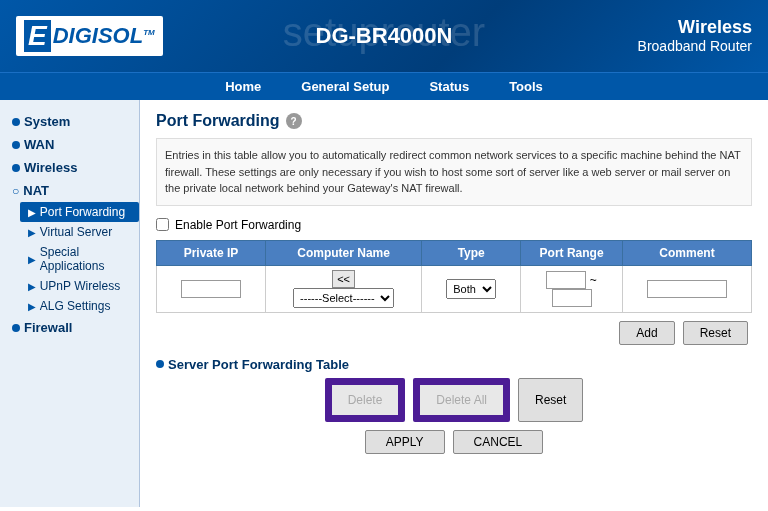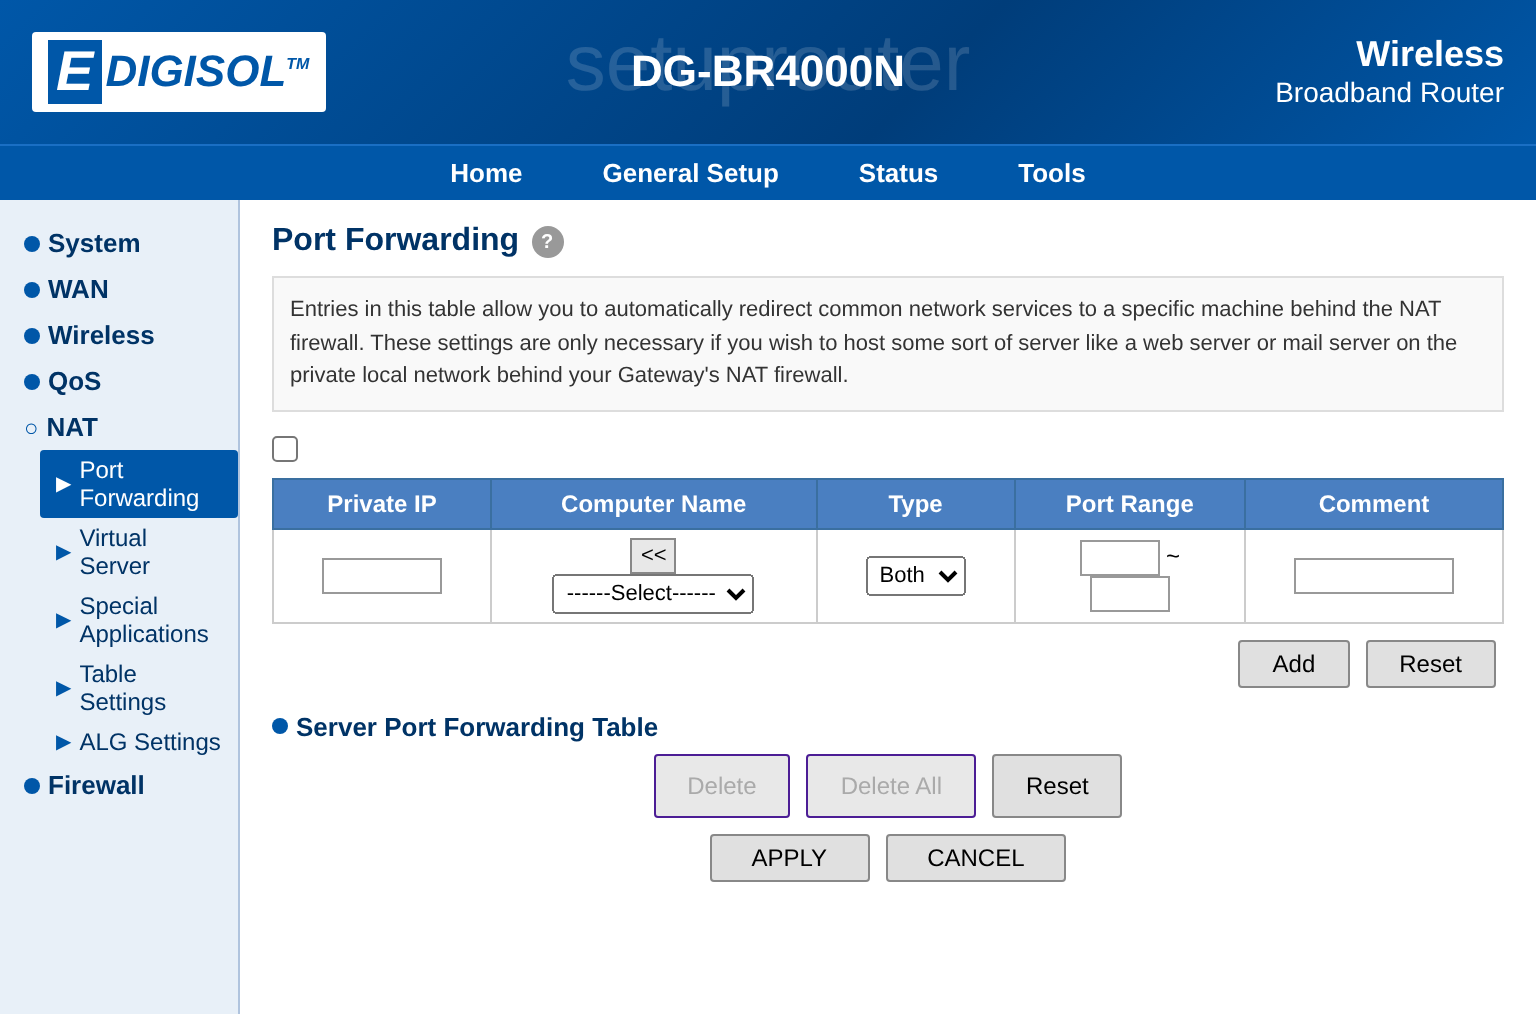--- a/index.html
+++ b/index.html
@@ -102,21 +102,21 @@
     }
 
     
     .main-layout {
       display: flex;
       height: calc(511px - 72px - 32px);
     }
 
     
     .sidebar {
-      width: 120px;
+      width: 140px;
       background: #e8f0f8;
       border-right: 1px solid #b0c4de;
       padding: 10px 0;
       flex-shrink: 0;
     }
     .sidebar-item {
       padding: 4px 12px;
       color: #003366;
       font-size: 13px;
       font-weight: bold;
@@ -290,21 +290,21 @@
 
     .bottom-btn-row {
       display: flex;
       gap: 8px;
       justify-content: center;
       margin-top: 8px;
     }
     .btn-gray {
       padding: 8px 16px;
       font-size: 12px;
-      border: 1px solid #4c1d95;
+      border: 7px solid #4c1d95;
       background: #d0d0d0;
       cursor: pointer;
       border-radius: 2px;
       color: #555;
     }
     .btn-gray:disabled, .btn-gray[disabled] {
       color: #aaa;
       background: #e8e8e8;
       cursor: default;
     }
@@ -351,45 +351,41 @@
       <span class="dot"></span>
       <span>System</span>
     </div>
     <div class="sidebar-item">
       <span class="dot"></span>
       <span>WAN</span>
     </div>
     <div class="sidebar-item">
       <span class="dot"></span>
       <span>Wireless</span>
-    </div>
-    <div class="sidebar-item">
-      <span class="dot"></span>
-      <span>QoS</span>
     </div>
     <div class="sidebar-item active-parent">
       <span style="color:#0057a8; font-size:12px; font-weight:bold;">○</span>
       <span>NAT</span>
     </div>
     <div class="sidebar-submenu">
       <div class="sidebar-subitem active">
         <span class="arrow">▶</span>
         <span>Port Forwarding</span>
       </div>
       <div class="sidebar-subitem">
         <span class="arrow" style="color:#0057a8;">▶</span>
         <span>Virtual Server</span>
       </div>
       <div class="sidebar-subitem">
         <span class="arrow" style="color:#0057a8;">▶</span>
         <span>Special Applications</span>
       </div>
       <div class="sidebar-subitem">
         <span class="arrow" style="color:#0057a8;">▶</span>
-        <span>Table Settings</span>
+        <span>UPnP Wireless</span>
       </div>
       <div class="sidebar-subitem">
         <span class="arrow" style="color:#0057a8;">▶</span>
         <span>ALG Settings</span>
       </div>
     </div>
     <div class="sidebar-item">
       <span class="dot"></span>
       <span>Firewall</span>
     </div>
@@ -398,20 +394,21 @@
   <div class="content">
     <div class="page-title">
       <span>Port Forwarding</span>
       <span class="help-icon">?</span>
     </div>
 
     <div class="description">Entries in this table allow you to automatically redirect common network services to a specific machine behind the NAT firewall. These settings are only necessary if you wish to host some sort of server like a web server or mail server on the private local network behind your Gateway's NAT firewall.</div>
 
     <div class="enable-row">
       <input type="checkbox" style="">
+      <label>Enable Port Forwarding</label>
     </div>
 
     <table class="form-table">
       <thead>
         <tr>
           <th>Private IP</th>
           <th>Computer Name</th>
           <th>Type</th>
           <th>Port Range</th>
           <th>Comment</th>

